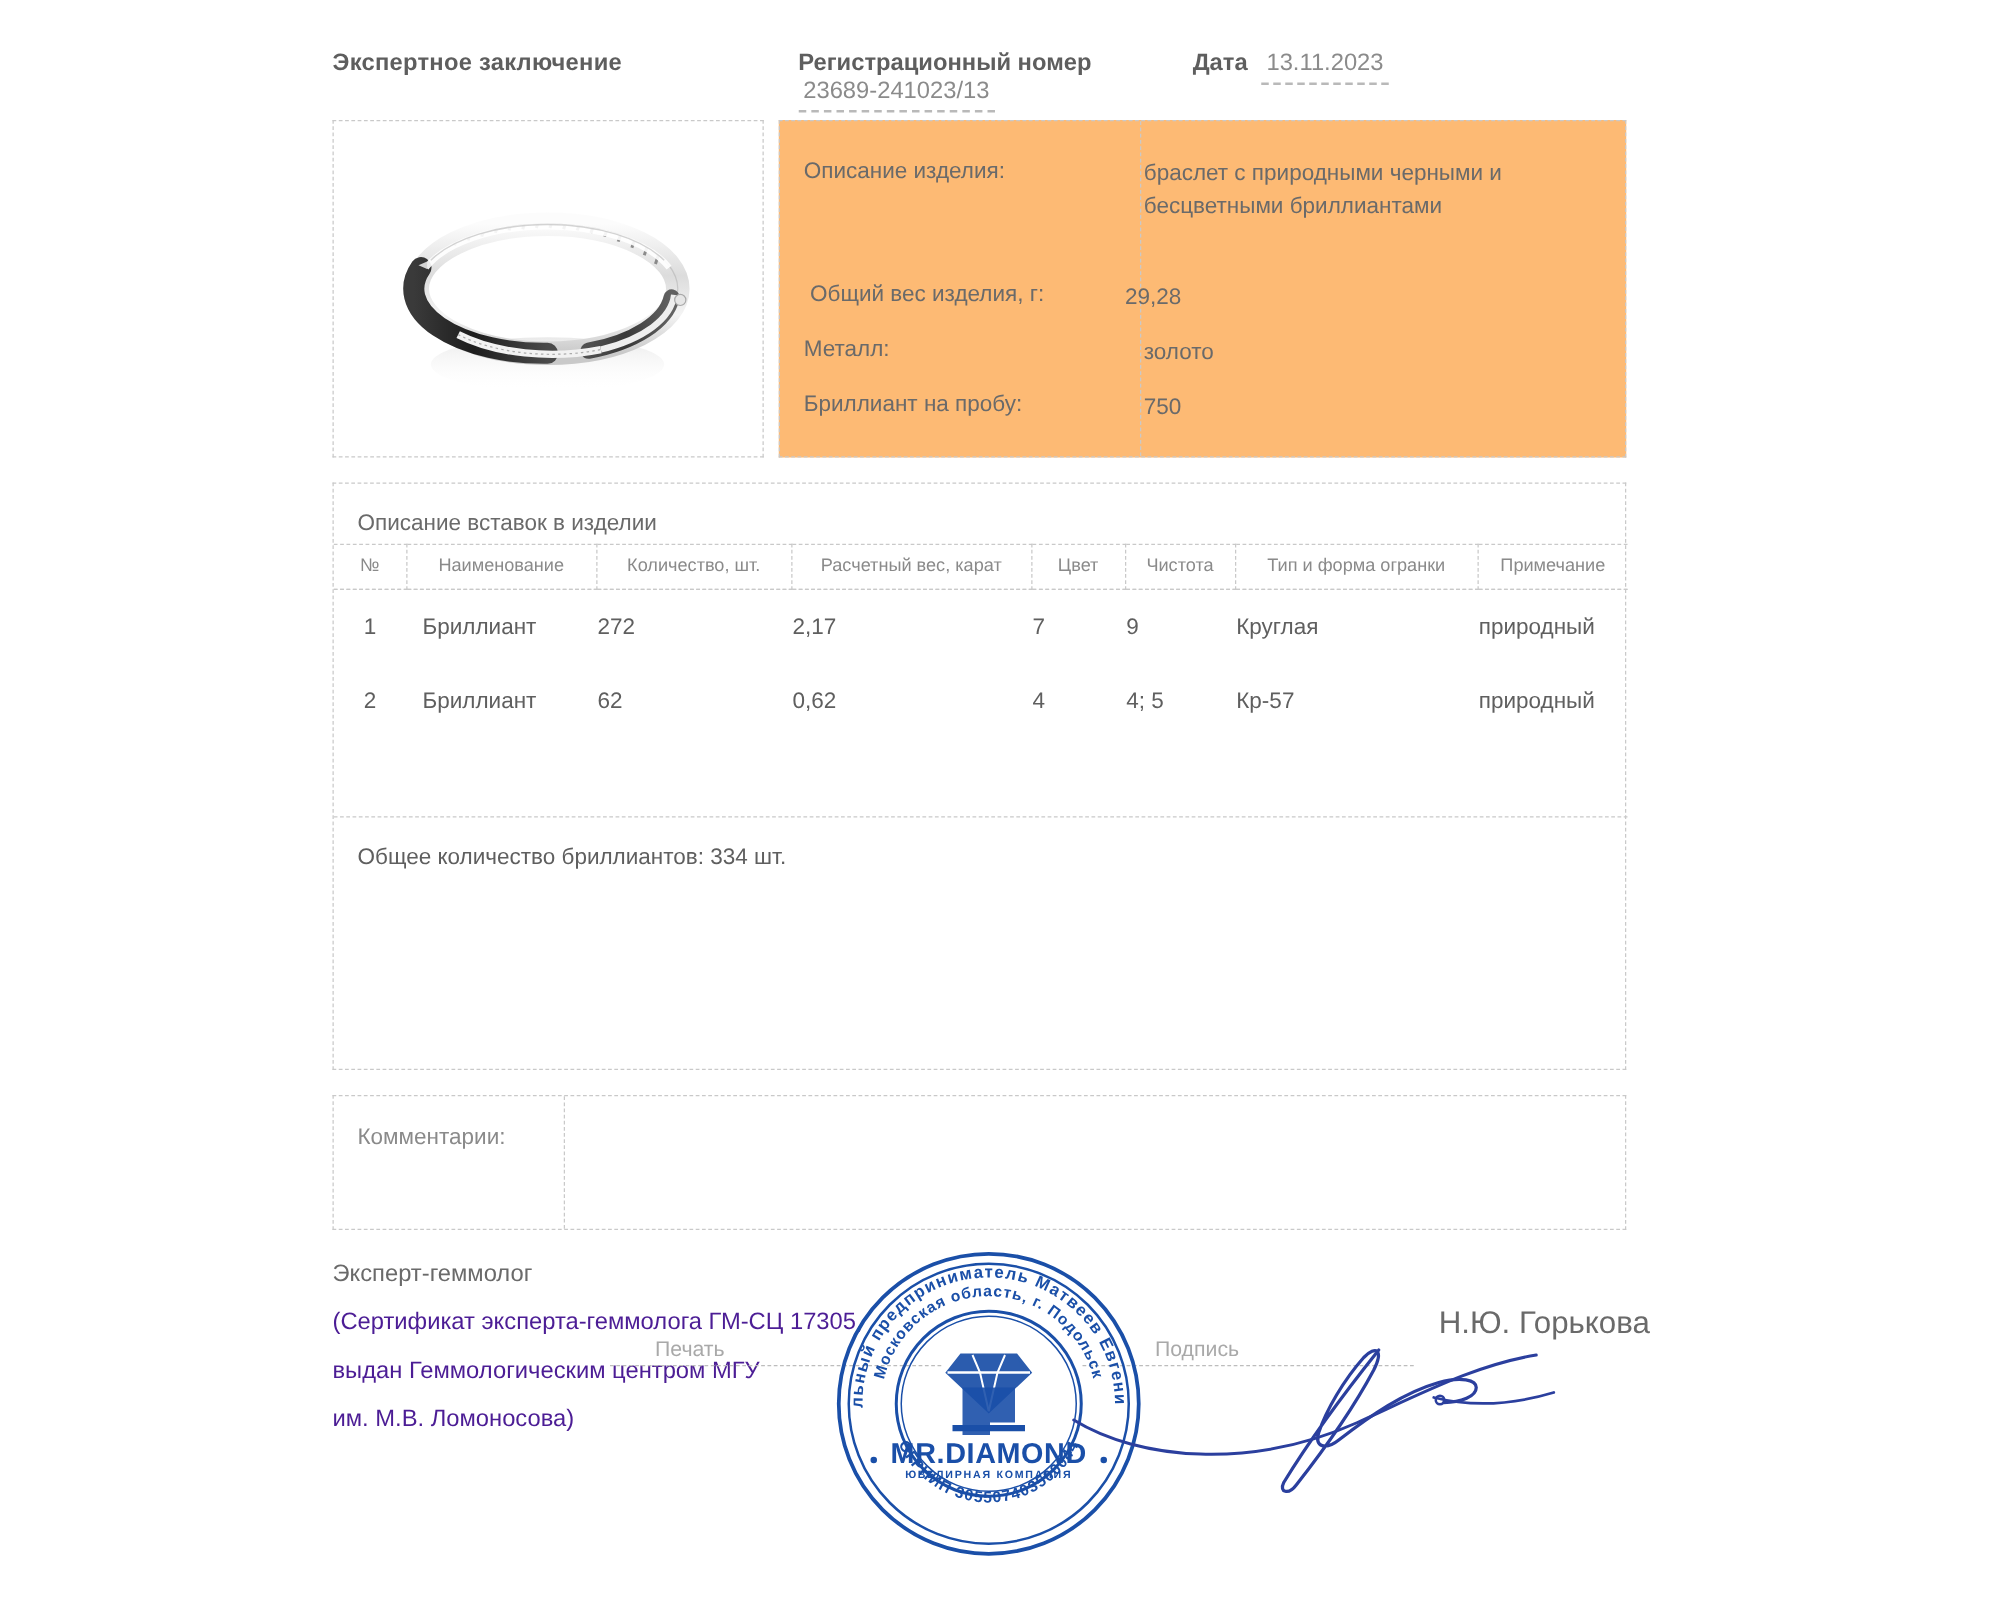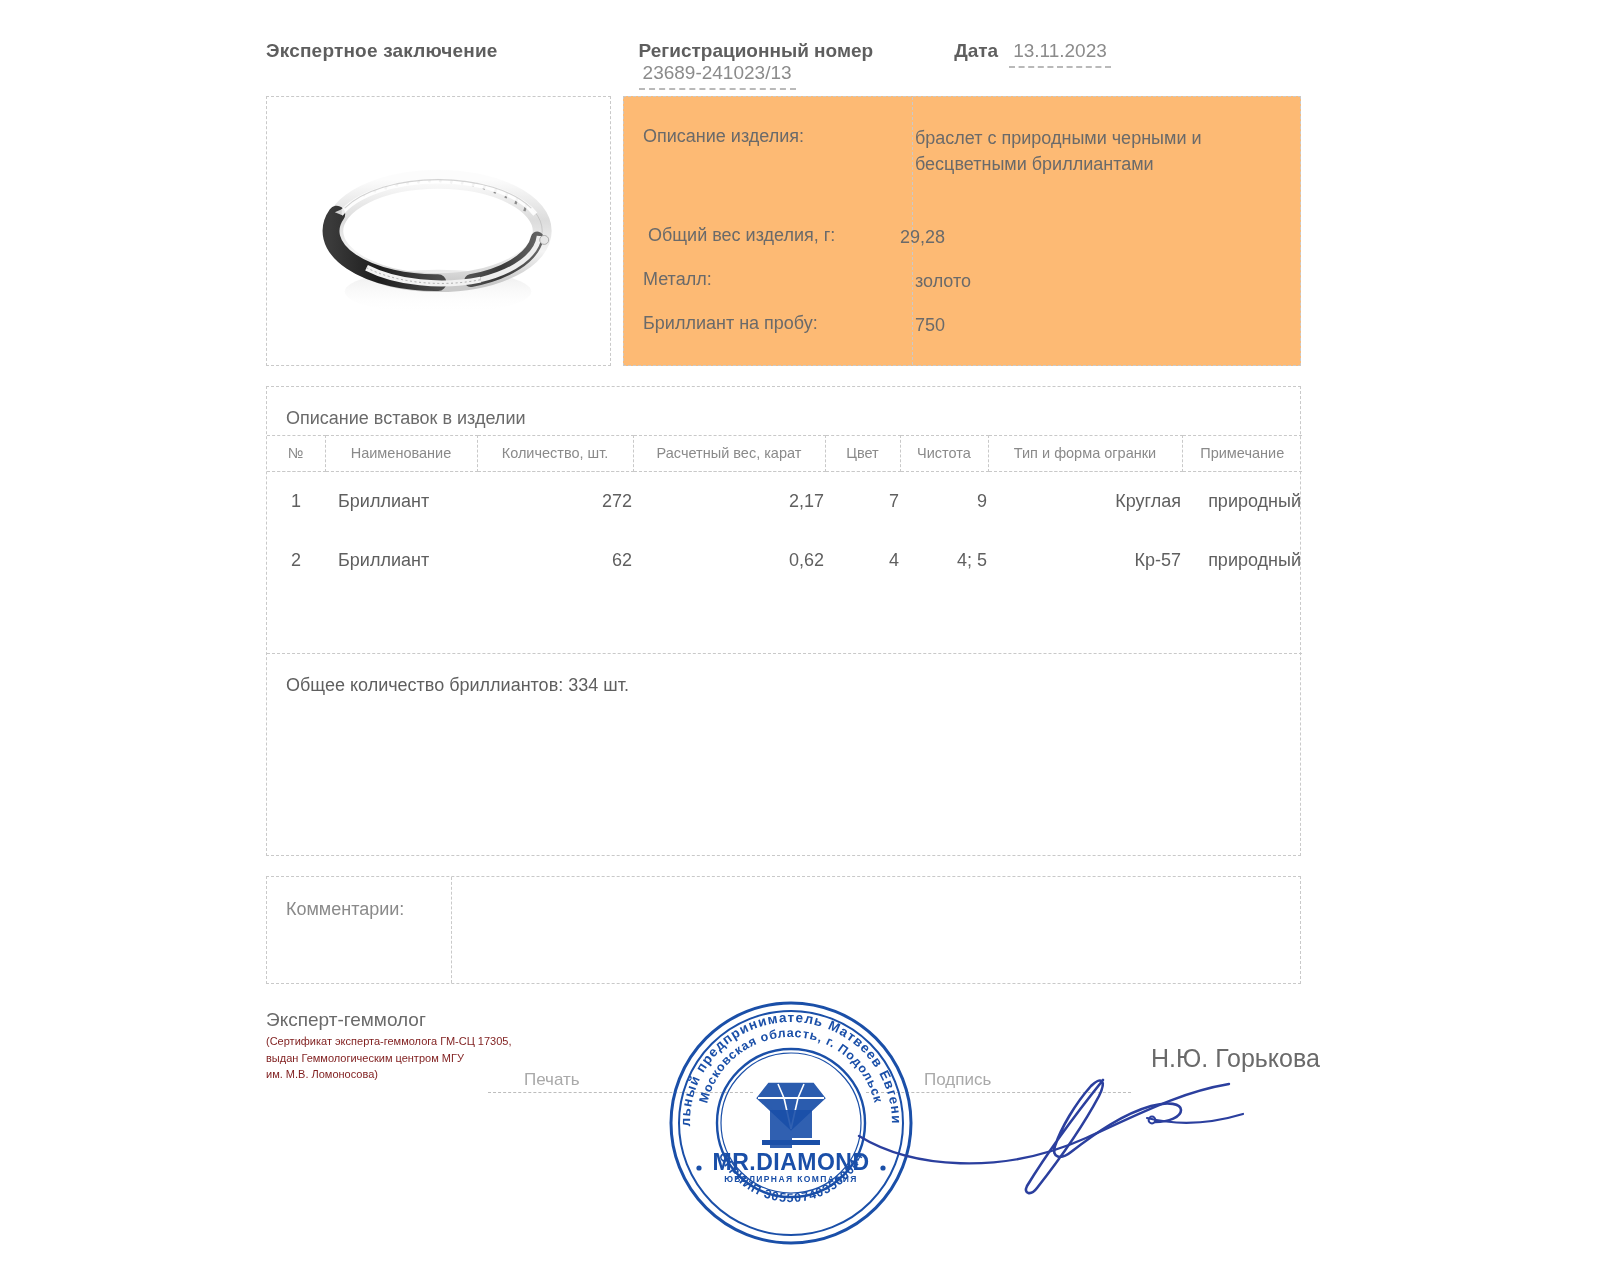--- a/index.html
+++ b/index.html
@@ -71,21 +71,21 @@
   table.ins thead th {
     font-size: 14.5px; font-weight: normal; color: #8a8a8a;
     padding: 9px 4px 10px 4px; text-align: center;
     border-top: 1px dashed #c9c9c9;
     border-bottom: 1px dashed #c9c9c9;
     border-right: 1px dashed #c9c9c9;
     white-space: nowrap;
   }
   table.ins thead th:last-child { border-right: none; }
   table.ins tbody td {
-    font-size: 18px; color: #5f5f5f; text-align: right;
+    font-size: 18px; color: #5f5f5f; text-align: left;
     height: 59px; vertical-align: middle;
   }
   table.ins tbody td.nm { text-align: left; padding-left: 13px; }
   table.ins tbody td.num { text-align: center; }
 
   .totals {
     position: absolute; left: 0; top: 218px; width: 1035px;
     border-top: 1px dashed #c9c9c9;
     padding-top: 21px;
   }
@@ -107,21 +107,21 @@
     border-left: 1px dashed #c9c9c9;
   }
   .comments-text {
     position: absolute; left: 203px; top: 20px; width: 812px;
     font-size: 17.5px; color: #5f5f5f; line-height: 1.52;
   }
 
   
   .footer { position: absolute; left: 266px; top: 1008px; width: 1035px; height: 250px; }
   .expert-title { font-size: 19px; color: #6a6a6a; line-height: 1.28; }
-  .expert-sub { font-size: 11px; color: #7f1d1d; line-height: 1.3; margin-top: 2px; }
+  .expert-sub { font-size: 19px; color: #4c1d95; line-height: 1.3; margin-top: 14px; }
 
   .pechat-wrap {
     position: absolute; left: 222px; top: 62px; width: 265px; height: 30px;
   }
   .pechat-line {
     position: absolute; left: 0; top: 22px; width: 265px;
     border-bottom: 1px dashed #bdbdbd;
   }
   .pechat-label {
     position: absolute; left: 36px; top: 0; font-size: 17px; color: #a9a9a9;

